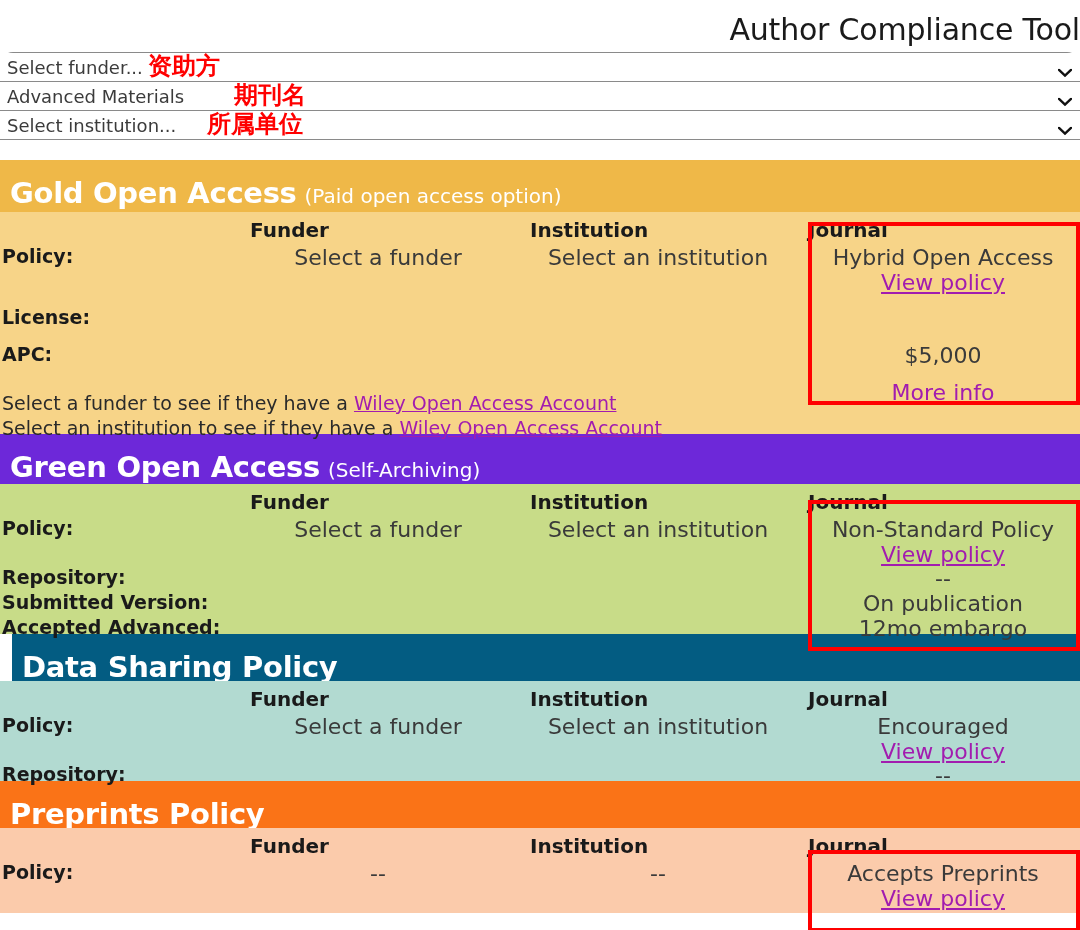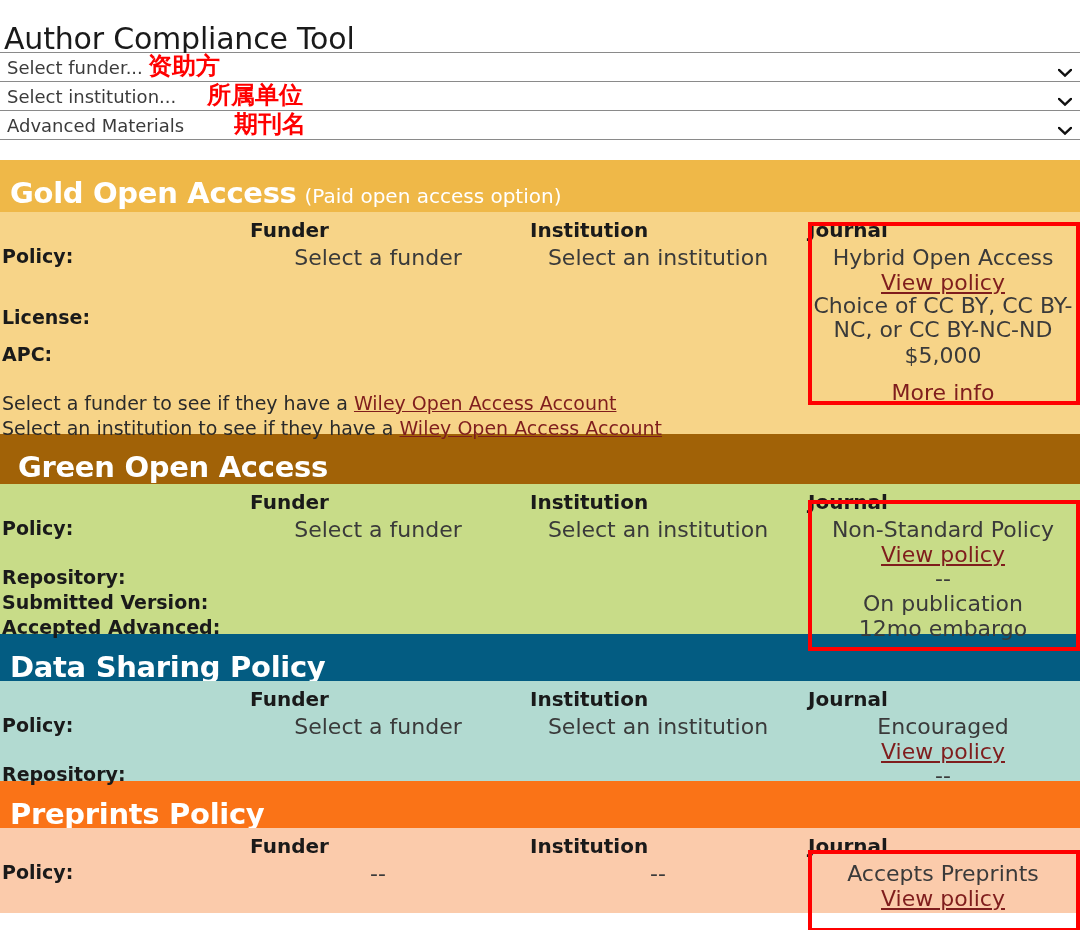--- a/index.html
+++ b/index.html
@@ -18,36 +18,38 @@
   .page {
     position: relative;
     width: 1080px;
     height: 930px;
     box-sizing: border-box;
   }
 
   
   .title-bar {
     height: 52px;
-    padding: 18px 0 0 4px;
-    box-sizing: border-box;
+    padding: 9px 0 0 4px;
+    box-sizing: border-box;
+    text-align: right;
   }
   .app-title {
     font-size: 30px;
     font-weight: 400;
     letter-spacing: -0.2px;
     color: #1a1a1a;
     line-height: 42px;
     white-space: nowrap;
   }
 
   
   .selects {
     border-top: 1px solid #8a8a8a;
     box-sizing: border-box;
+    border-radius: 13px;
   }
   .select-row {
     position: relative;
     height: 29px;
     border-bottom: 1px solid #8a8a8a;
     background: #ffffff;
     box-sizing: border-box;
     display: flex;
     align-items: center;
   }
@@ -127,21 +129,21 @@
   }
   .cellval {
     position: absolute;
     font-size: 22px;
     text-align: center;
     color: #3a3a3a;
     white-space: nowrap;
   }
   .cellval.wrap { white-space: normal; line-height: 24px; }
   .link {
-    color: #7f1d1d;
+    color: #a21caf;
     text-decoration: underline;
     cursor: pointer;
   }
   .footnote {
     position: absolute;
     left: 2px;
     font-size: 19px;
     color: #2a2a2a;
     white-space: nowrap;
   }
@@ -175,39 +177,39 @@
       <span class="select-value">Select funder...</span>
       <span class="cn-note" style="left:148px">资助方</span>
       <span class="chevron">
         <svg viewBox="0 0 14 9" width="14" height="9">
             <path d="M1 1.4 L7 7.2 L13 1.4" stroke="#111" stroke-width="2.4" fill="none" stroke-linecap="round"></path>
           </svg>
       </span>
     </div>
 
     <div class="select-row">
+      <span class="select-value">Advanced Materials</span>
+      <span class="cn-note" style="left:234px">期刊名</span>
+      <span class="chevron">
+        <svg viewBox="0 0 14 9" width="14" height="9">
+            <path d="M1 1.4 L7 7.2 L13 1.4" stroke="#111" stroke-width="2.4" fill="none" stroke-linecap="round"></path>
+          </svg>
+      </span>
+    </div>
+
+    <div class="select-row">
       <span class="select-value">Select institution...</span>
       <span class="cn-note" style="left:207px">所属单位</span>
       <span class="chevron">
         <svg viewBox="0 0 14 9" width="14" height="9">
             <path d="M1 1.4 L7 7.2 L13 1.4" stroke="#111" stroke-width="2.4" fill="none" stroke-linecap="round"></path>
           </svg>
       </span>
     </div>
 
-    <div class="select-row">
-      <span class="select-value">Advanced Materials</span>
-      <span class="cn-note" style="left:234px">期刊名</span>
-      <span class="chevron">
-        <svg viewBox="0 0 14 9" width="14" height="9">
-            <path d="M1 1.4 L7 7.2 L13 1.4" stroke="#111" stroke-width="2.4" fill="none" stroke-linecap="round"></path>
-          </svg>
-      </span>
-    </div>
-
     <div class="spacer-row"></div>
   </div>
 
   <div class="section-header" style="background:#efb848;height:52px;">
     <span class="sh-title">Gold Open Access</span>
     <span class="sh-sub">(Paid open access option)</span>
   </div>
   <div class="section-body" style="background:#f7d488;height:222px;">
 
     <div class="colhead col-funder" style="top:6px">Funder</div>
@@ -215,36 +217,35 @@
     <div class="colhead col-jour" style="top:6px">Journal</div>
 
     <div class="rowlabel" style="top:33px">Policy:</div>
     <div class="cellval col-funder" style="top:33px">Select a funder</div>
     <div class="cellval col-inst" style="top:33px">Select an institution</div>
     <div class="cellval col-jour" style="top:33px">Hybrid Open Access</div>
 
     <div class="cellval col-jour link" style="top:58px">View policy</div>
 
     <div class="rowlabel" style="top:94px">License:</div>
-    <div class="cellval col-jour wrap" style="top:82px">Choice of CC BY, CC BY-NC, or CC BY-NC-ND</div>
 
     <div class="rowlabel" style="top:131px">APC:</div>
     <div class="cellval col-jour" style="top:131px">$5,000</div>
 
     <div class="cellval col-jour link" style="top:168px">More info</div>
 
     <div class="footnote" style="top:180px">
       <span>Select a funder to see if they have a </span><span class="link">Wiley Open Access Account</span>
     </div>
     <div class="footnote" style="top:205px">
       <span>Select an institution to see if they have a </span><span class="link">Wiley Open Access Account</span>
     </div>
   </div>
 
-  <div class="section-header" style="background:#a16207;height:50px;flex-direction:column;">
+  <div class="section-header" style="background:#6d28d9;height:50px;">
     <span class="sh-title">Green Open Access</span>
     <span class="sh-sub">(Self-Archiving)</span>
   </div>
   <div class="section-body" style="background:#c8dc88;height:150px;">
 
     <div class="colhead col-funder" style="top:6px">Funder</div>
     <div class="colhead col-inst" style="top:6px">Institution</div>
     <div class="colhead col-jour" style="top:6px">Journal</div>
 
     <div class="rowlabel" style="top:33px">Policy:</div>
@@ -257,21 +258,21 @@
     <div class="rowlabel" style="top:82px">Repository:</div>
     <div class="cellval col-jour" style="top:82px">--</div>
 
     <div class="rowlabel" style="top:107px">Submitted Version:</div>
     <div class="cellval col-jour" style="top:107px">On publication</div>
 
     <div class="rowlabel" style="top:132px">Accepted Advanced:</div>
     <div class="cellval col-jour" style="top:132px">12mo embargo</div>
   </div>
 
-  <div class="section-header" style="background:#035c82;height:47px;">
+  <div class="section-header" style="background:#035c82;height:47px;margin-left:12px;">
     <span class="sh-title">Data Sharing Policy</span>
     <span class="sh-sub"></span>
   </div>
   <div class="section-body" style="background:#b2dad1;height:100px;">
 
     <div class="colhead col-funder" style="top:6px">Funder</div>
     <div class="colhead col-inst" style="top:6px">Institution</div>
     <div class="colhead col-jour" style="top:6px">Journal</div>
 
     <div class="rowlabel" style="top:33px">Policy:</div>

